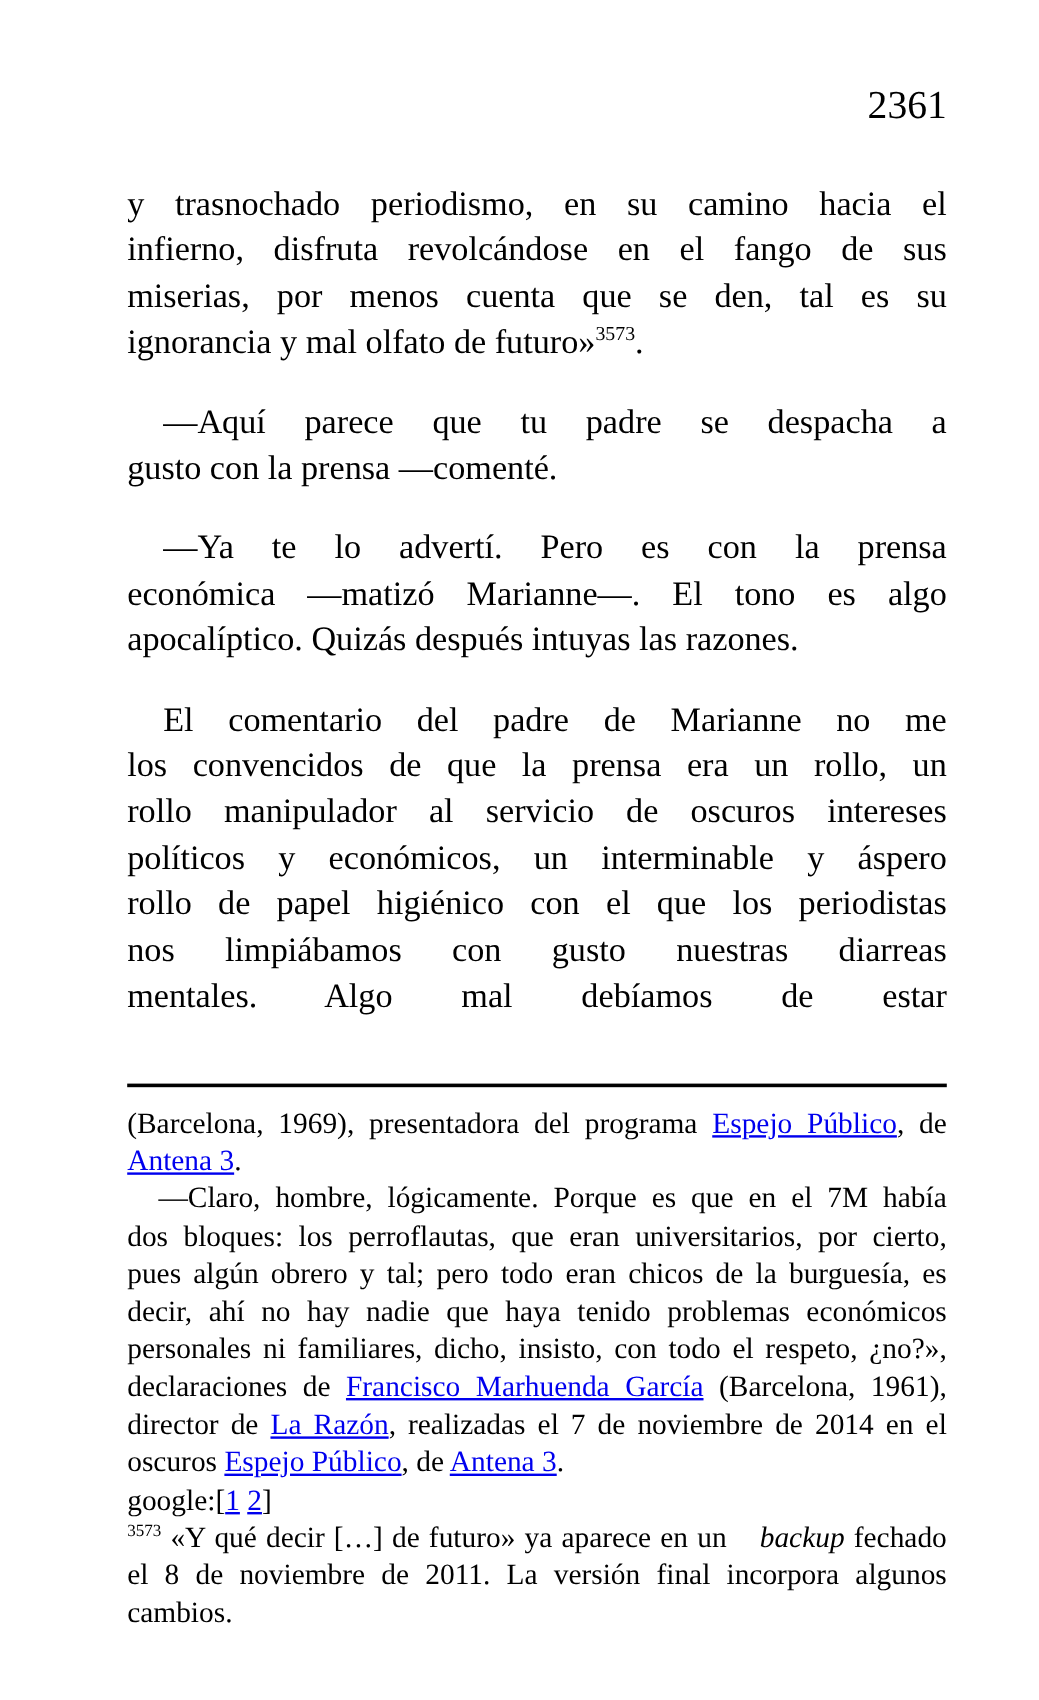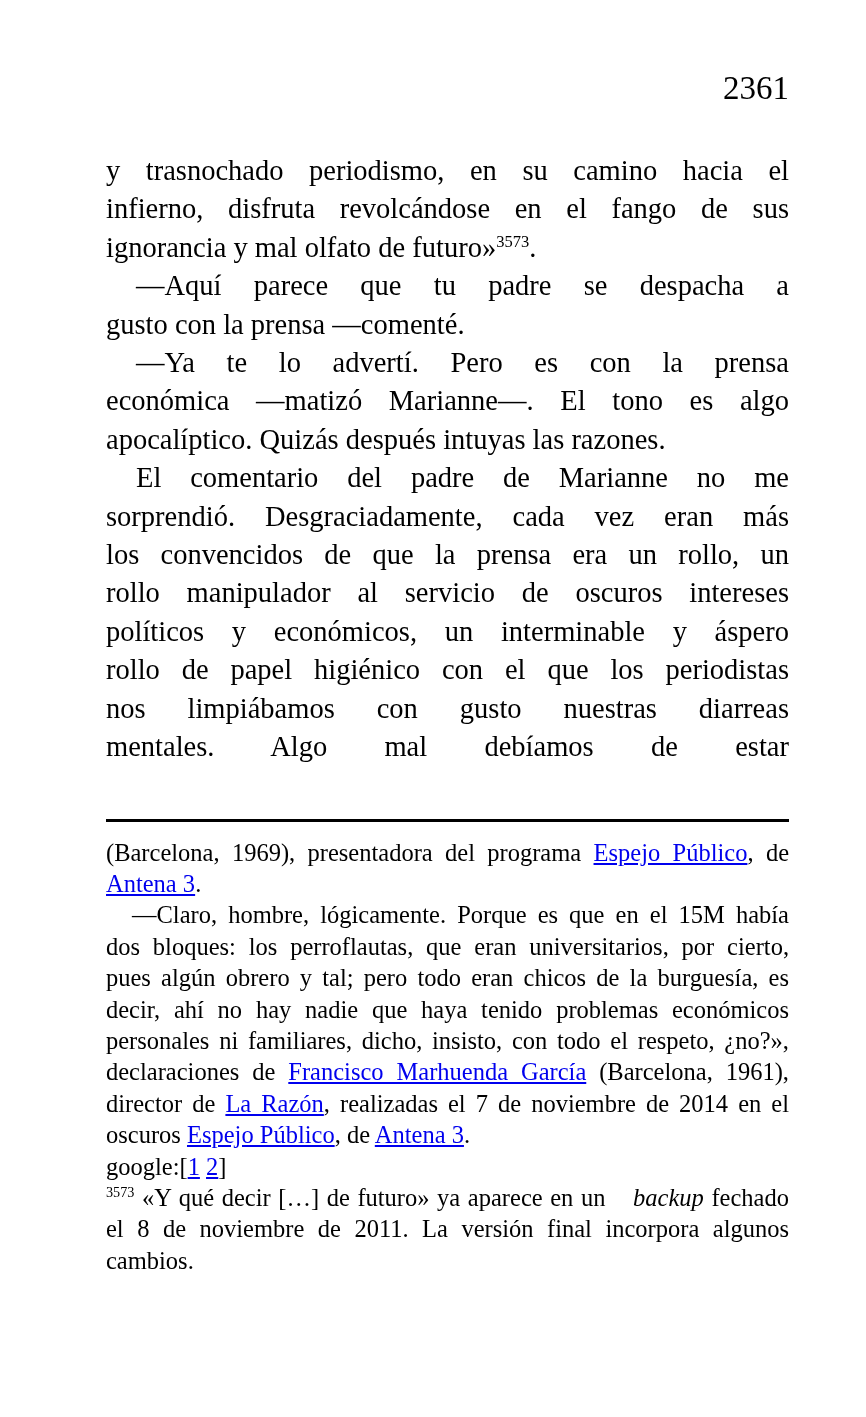--- a/index.html
+++ b/index.html
@@ -31,21 +31,21 @@
     line-height: 38.4px;
   }
   .footnotes {
     margin-top: 15px;
     font-size: 24.5px;
     line-height: 31.4px;
   }
   .para { }
   .line { text-align: justify; white-space: normal; }
   .line.fill { text-align-last: justify; }
-  .body-text .para.indent .line:first-child { text-indent: 30px; }
+  .body-text .para.indent .line:first-child { text-indent: 30px; margin-top: 28px; }
   .footnotes .para.indent .line:first-child { text-indent: 26px; }
   .fn-separator {
     margin-top: 52px;
     width: 683px;
     border-top: 3px solid #000000;
     height: 0;
   }
   a.link {
     color: #0000ee;
     text-decoration: underline;
@@ -65,52 +65,52 @@
   <div class="text-col">
 
     <header class="page-header">
       <span>2361</span>
     </header>
 
     <main class="body-text">
         <div class="para">
           <div class="line fill"><span>y trasnochado periodismo, en su camino hacia el</span></div>
           <div class="line fill"><span>infierno, disfruta revolcándose en el fango de sus</span></div>
+          <div class="line fill"><span>miserias, por menos cuenta que se den, tal es su</span></div>
           <div class="line"><span>ignorancia y mal olfato de futuro»</span><sup class="fn-ref">3573</sup><span>.</span></div>
         </div>
         <div class="para indent">
           <div class="line fill"><span>—Aquí parece que tu padre se despacha a</span></div>
           <div class="line"><span>gusto con la prensa —comenté.</span></div>
         </div>
         <div class="para indent">
           <div class="line fill"><span>—Ya te lo advertí. Pero es con la prensa</span></div>
           <div class="line fill"><span>económica —matizó Marianne—. El tono es algo</span></div>
           <div class="line"><span>apocalíptico. Quizás después intuyas las razones.</span></div>
         </div>
         <div class="para indent">
           <div class="line fill"><span>El comentario del padre de Marianne no me</span></div>
-          <div class="line fill"><span>sorprendió. Desgraciadamente, cada vez eran más</span></div>
           <div class="line fill"><span>los convencidos de que la prensa era un rollo, un</span></div>
           <div class="line fill"><span>rollo manipulador al servicio de oscuros intereses</span></div>
           <div class="line fill"><span>políticos y económicos, un interminable y áspero</span></div>
           <div class="line fill"><span>rollo de papel higiénico con el que los periodistas</span></div>
           <div class="line fill"><span>nos limpiábamos con gusto nuestras diarreas</span></div>
           <div class="line fill"><span>mentales. Algo mal debíamos de estar</span></div>
         </div>
       </main>
 
     <div class="fn-separator"></div>
 
     <section class="footnotes">
         <div class="para">
           <div class="line fill"><span>(Barcelona, 1969), presentadora del programa </span><a class="link" href="#">Espejo Público</a><span>, de</span></div>
           <div class="line"><a class="link" href="#">Antena 3</a><span>.</span></div>
         </div>
         <div class="para indent">
-          <div class="line fill"><span>—Claro, hombre, lógicamente. Porque es que en el 15M había</span></div>
+          <div class="line fill"><span>—Claro, hombre, lógicamente. Porque es que en el 7M había</span></div>
           <div class="line fill"><span>dos bloques: los perroflautas, que eran universitarios, por cierto,</span></div>
           <div class="line fill"><span>pues algún obrero y tal; pero todo eran chicos de la burguesía, es</span></div>
           <div class="line fill"><span>decir, ahí no hay nadie que haya tenido problemas económicos</span></div>
           <div class="line fill"><span>personales ni familiares, dicho, insisto, con todo el respeto, ¿no?»,</span></div>
           <div class="line fill"><span>declaraciones de </span><a class="link" href="#">Francisco Marhuenda García</a><span> (Barcelona, 1961),</span></div>
           <div class="line fill"><span>director de </span><a class="link" href="#">La Razón</a><span>, realizadas el 7 de noviembre de 2014 en el</span></div>
           <div class="line"><span>oscuros </span><a class="link" href="#">Espejo Público</a><span>, de </span><a class="link" href="#">Antena 3</a><span>.</span></div>
         </div>
         <div class="para">
           <div class="line"><span>google:[</span><a class="link" href="#">1</a><span> </span><a class="link" href="#">2</a><span>]</span></div>

